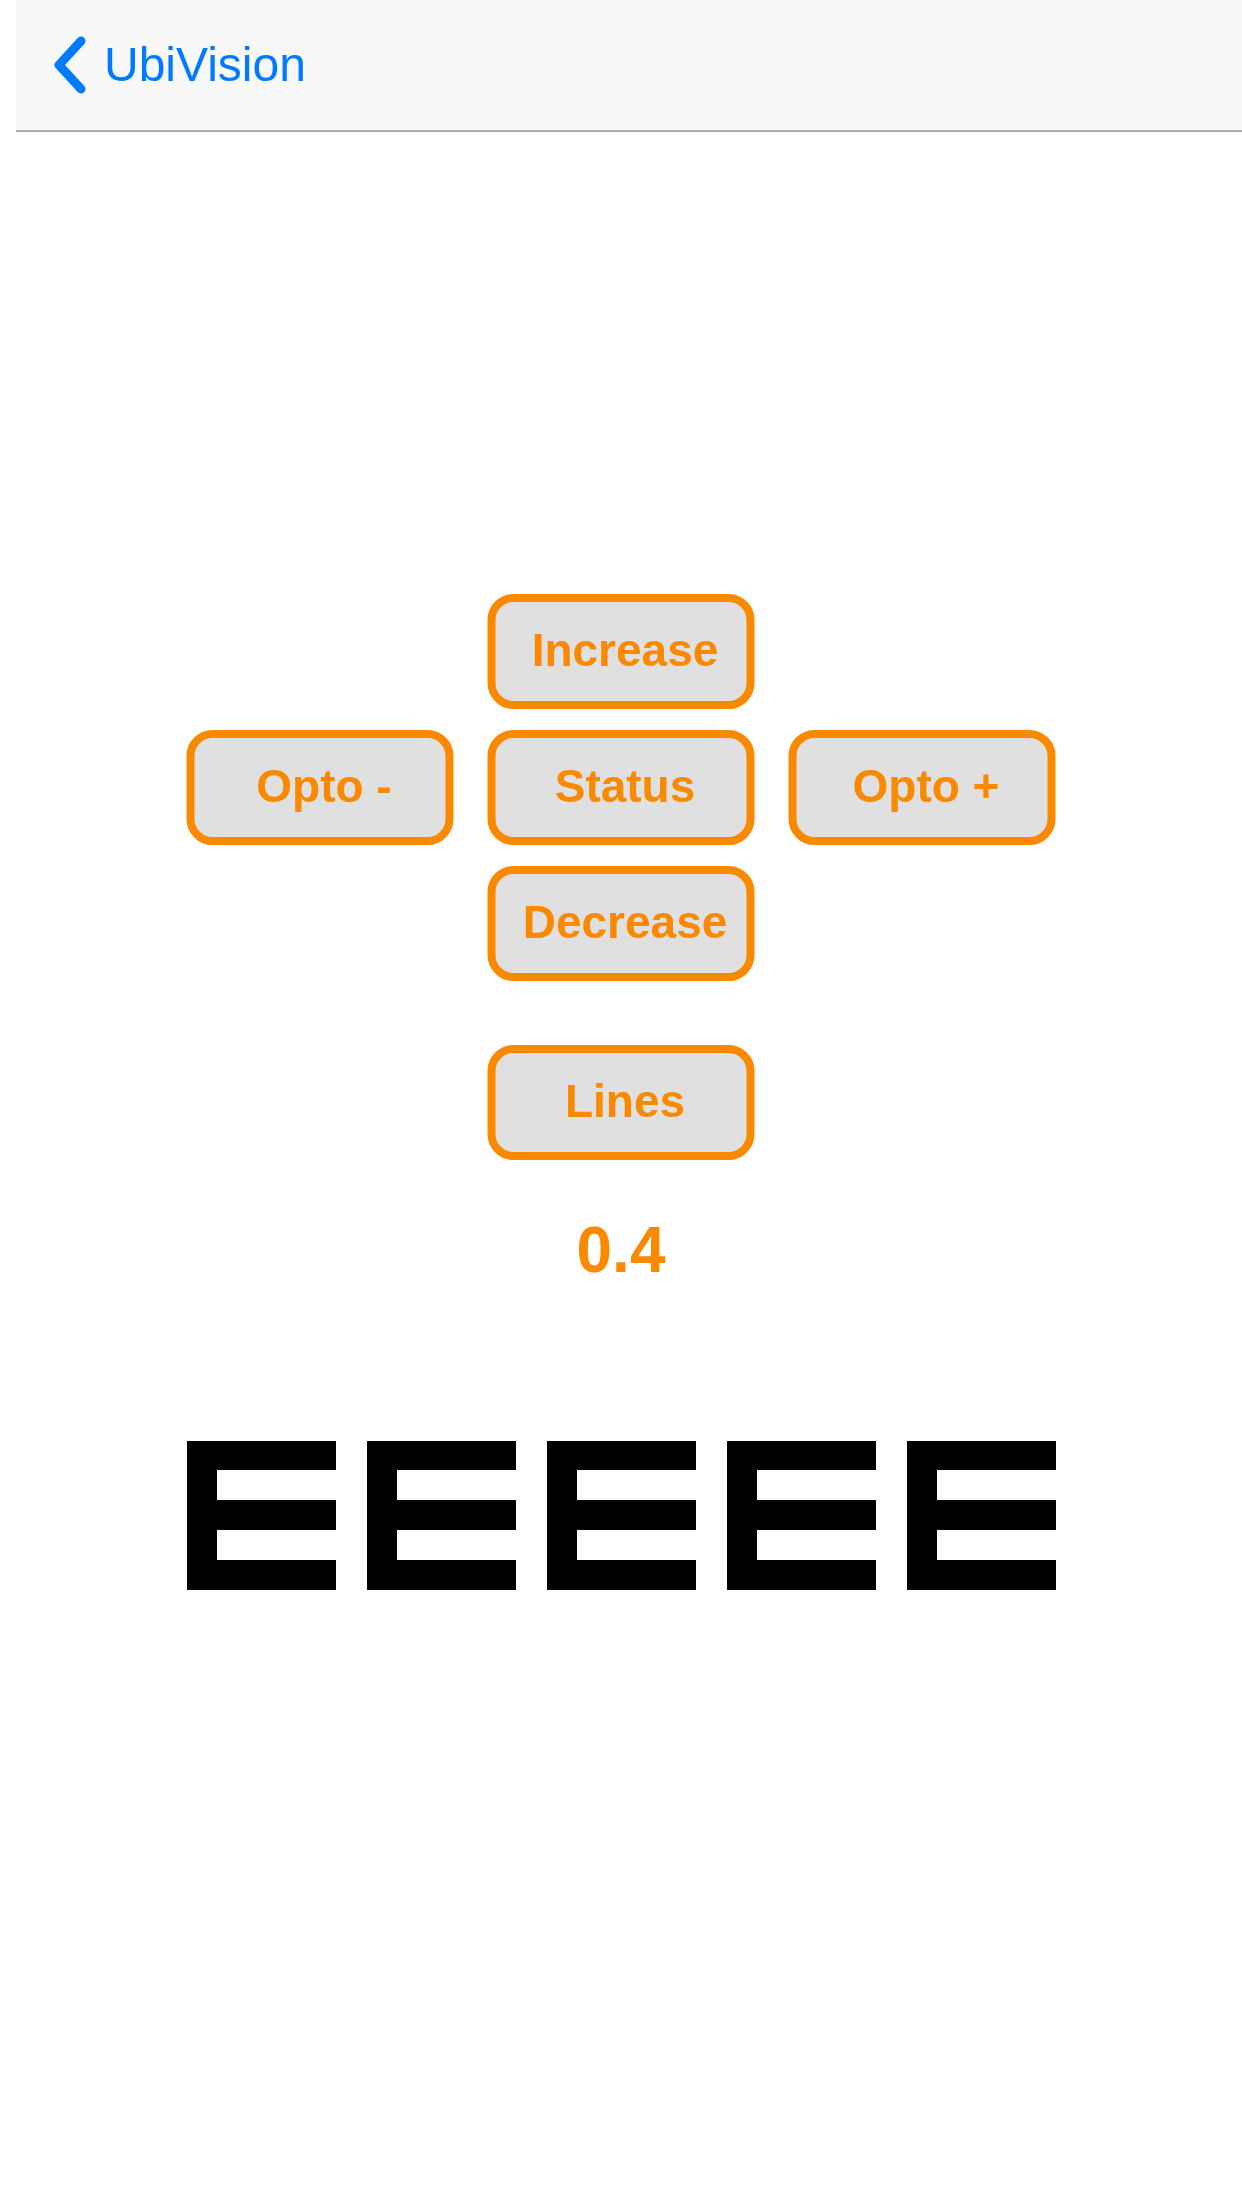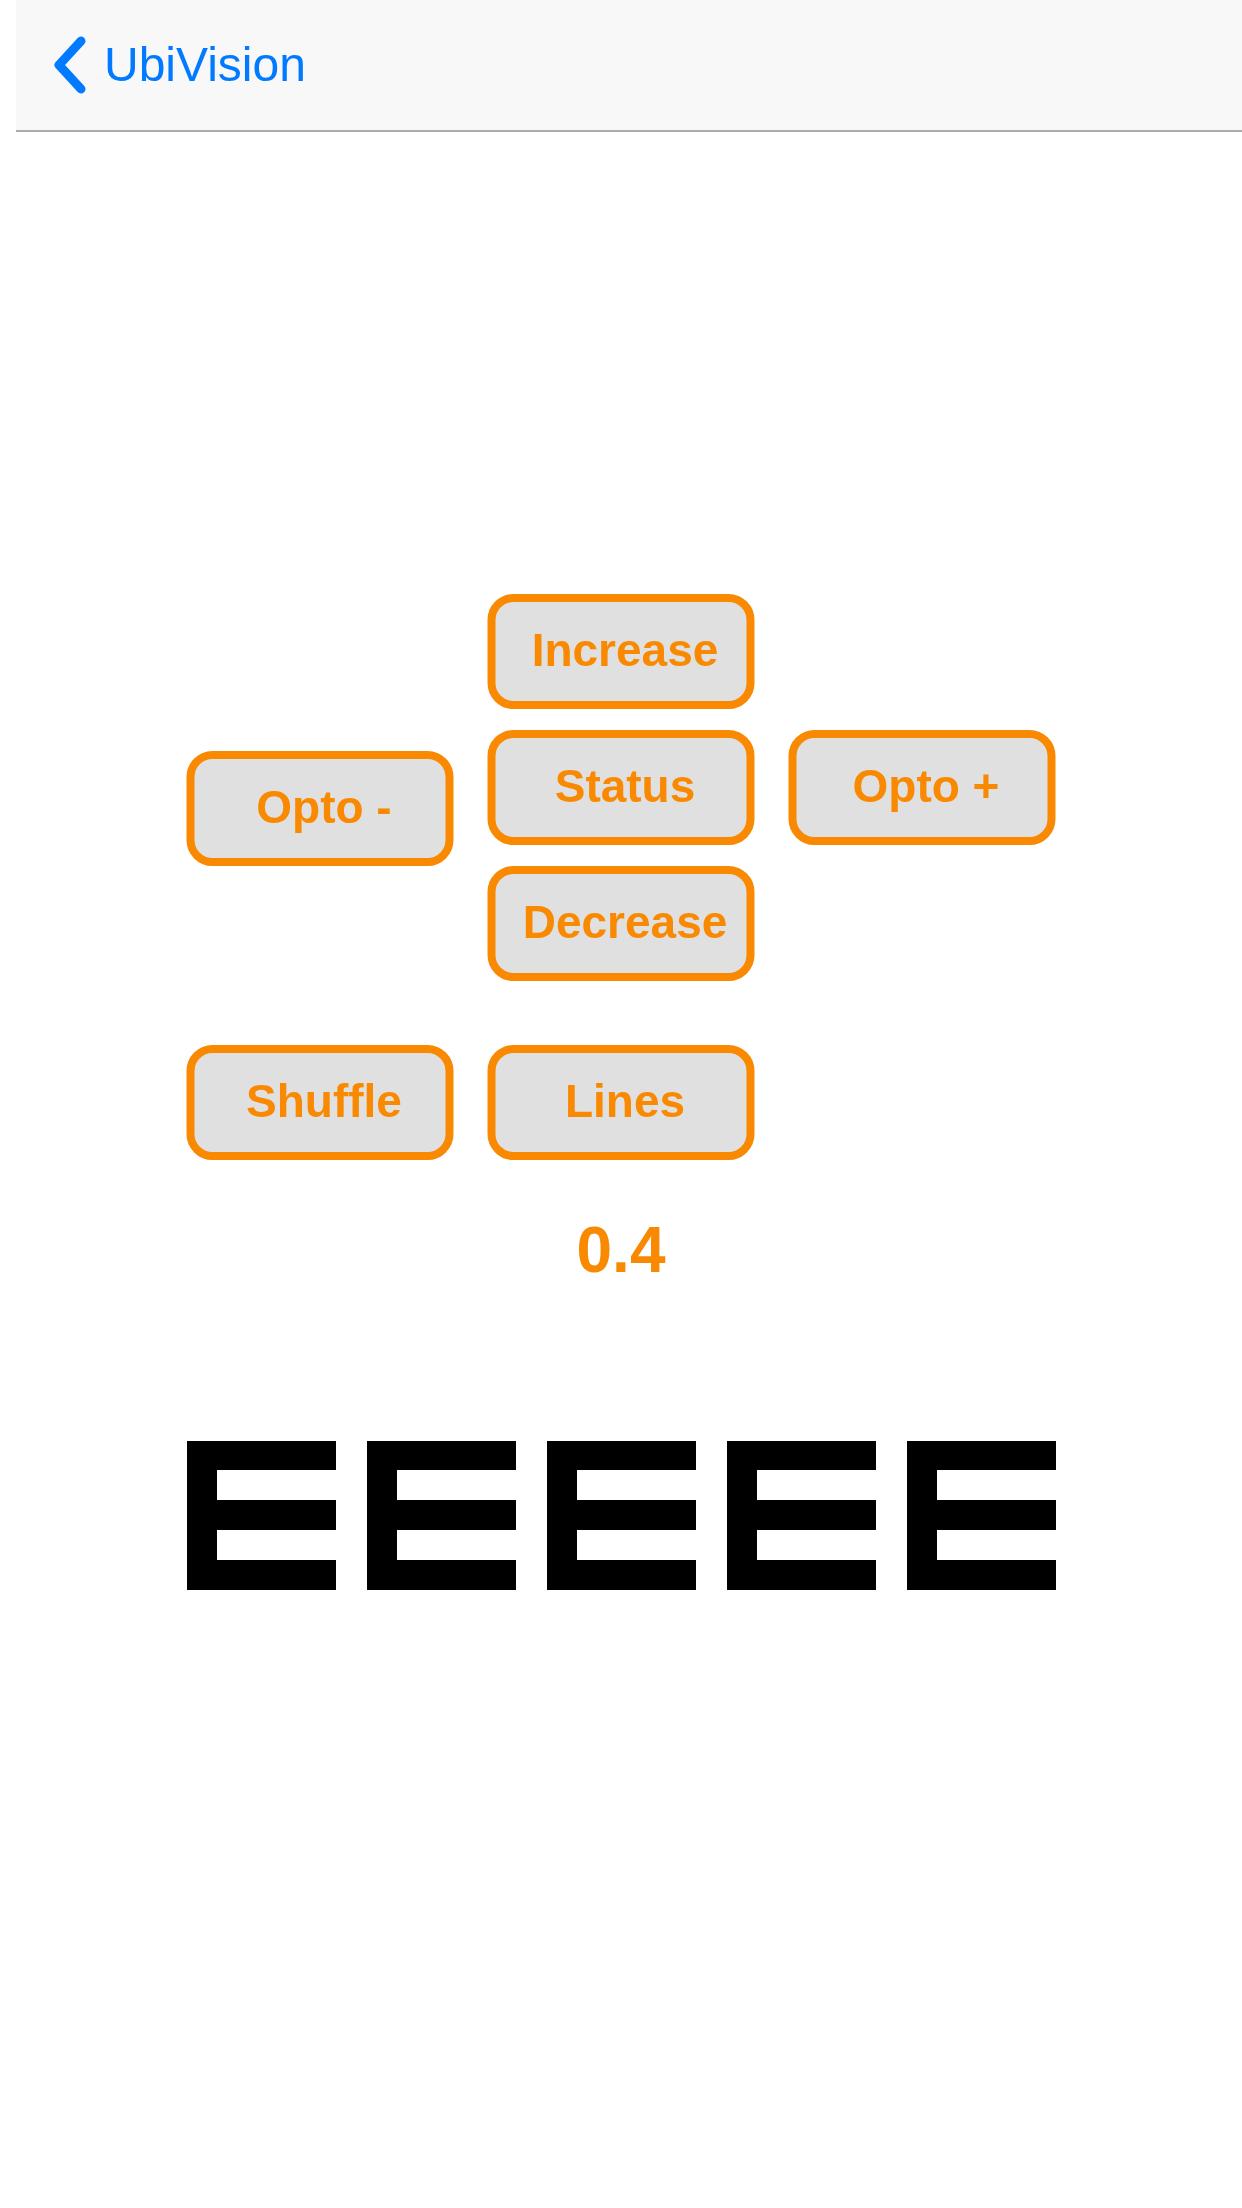--- a/index.html
+++ b/index.html
@@ -58,21 +58,21 @@
     background: var(--button-fill, #e0e0e0);
     color: var(--accent-orange, #f98900);
     font-family: "Liberation Sans", "DejaVu Sans", sans-serif;
     font-size: 46px;
     font-weight: 700;
     display: flex; align-items: center; justify-content: center;
     padding: 0 2px 3px 10px;
     cursor: pointer;
   }
   .pos-r1c2 { grid-column: 2; grid-row: 1; }
-  .pos-r2c1 { grid-column: 1; grid-row: 2; margin-top: 21px; }
+  .pos-r2c1 { grid-column: 1; grid-row: 2; }
   .pos-r2c2 { grid-column: 2; grid-row: 2; }
   .pos-r2c3 { grid-column: 3; grid-row: 2; }
   .pos-r3c2 { grid-column: 2; grid-row: 3; border-radius: 26px; }
   .pos-c1 { grid-column: 1; }
   .pos-c2 { grid-column: 2; }
   .pos-c3 { grid-column: 3; }
 
   
   .acuity-value {
     position: absolute;
@@ -114,21 +114,20 @@
 
     <div class="control-grid grid-main">
       <button class="ctl-btn pos-r1c2">Increase</button>
       <button class="ctl-btn pos-r2c1">Opto -</button>
       <button class="ctl-btn pos-r2c3">Opto +</button>
       <button class="ctl-btn pos-r2c2">Status</button>
       <button class="ctl-btn pos-r3c2">Decrease</button>
     </div>
 
     <div class="control-grid grid-lower">
-      <button class="ctl-btn pos-c1">Shuffle</button>
       <button class="ctl-btn pos-c2">Lines</button>
     </div>
 
     <div class="acuity-value">0.4</div>
 
     <div class="optotype-row">
         <svg viewBox="0 0 5 5" class="optotype-letter" shape-rendering="crispEdges">
           <rect x="0" y="0" width="5" height="1" fill="#000000"></rect>
           <rect x="0" y="2" width="5" height="1" fill="#000000"></rect>
           <rect x="0" y="4" width="5" height="1" fill="#000000"></rect>

